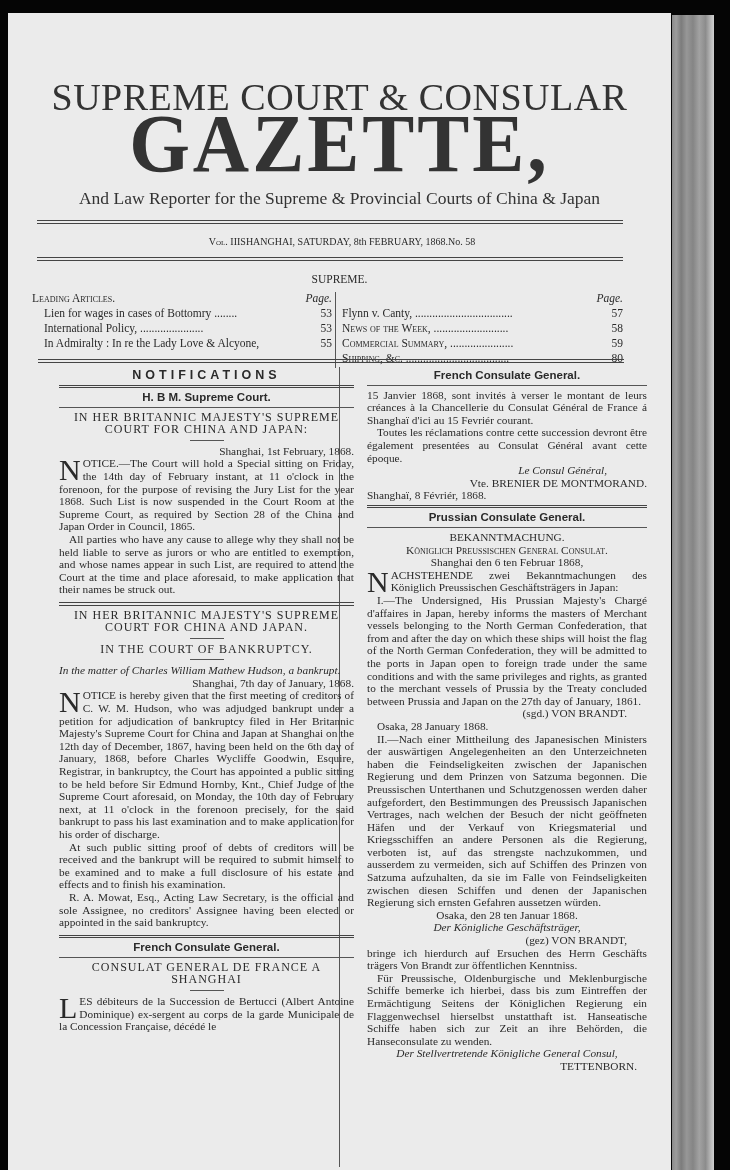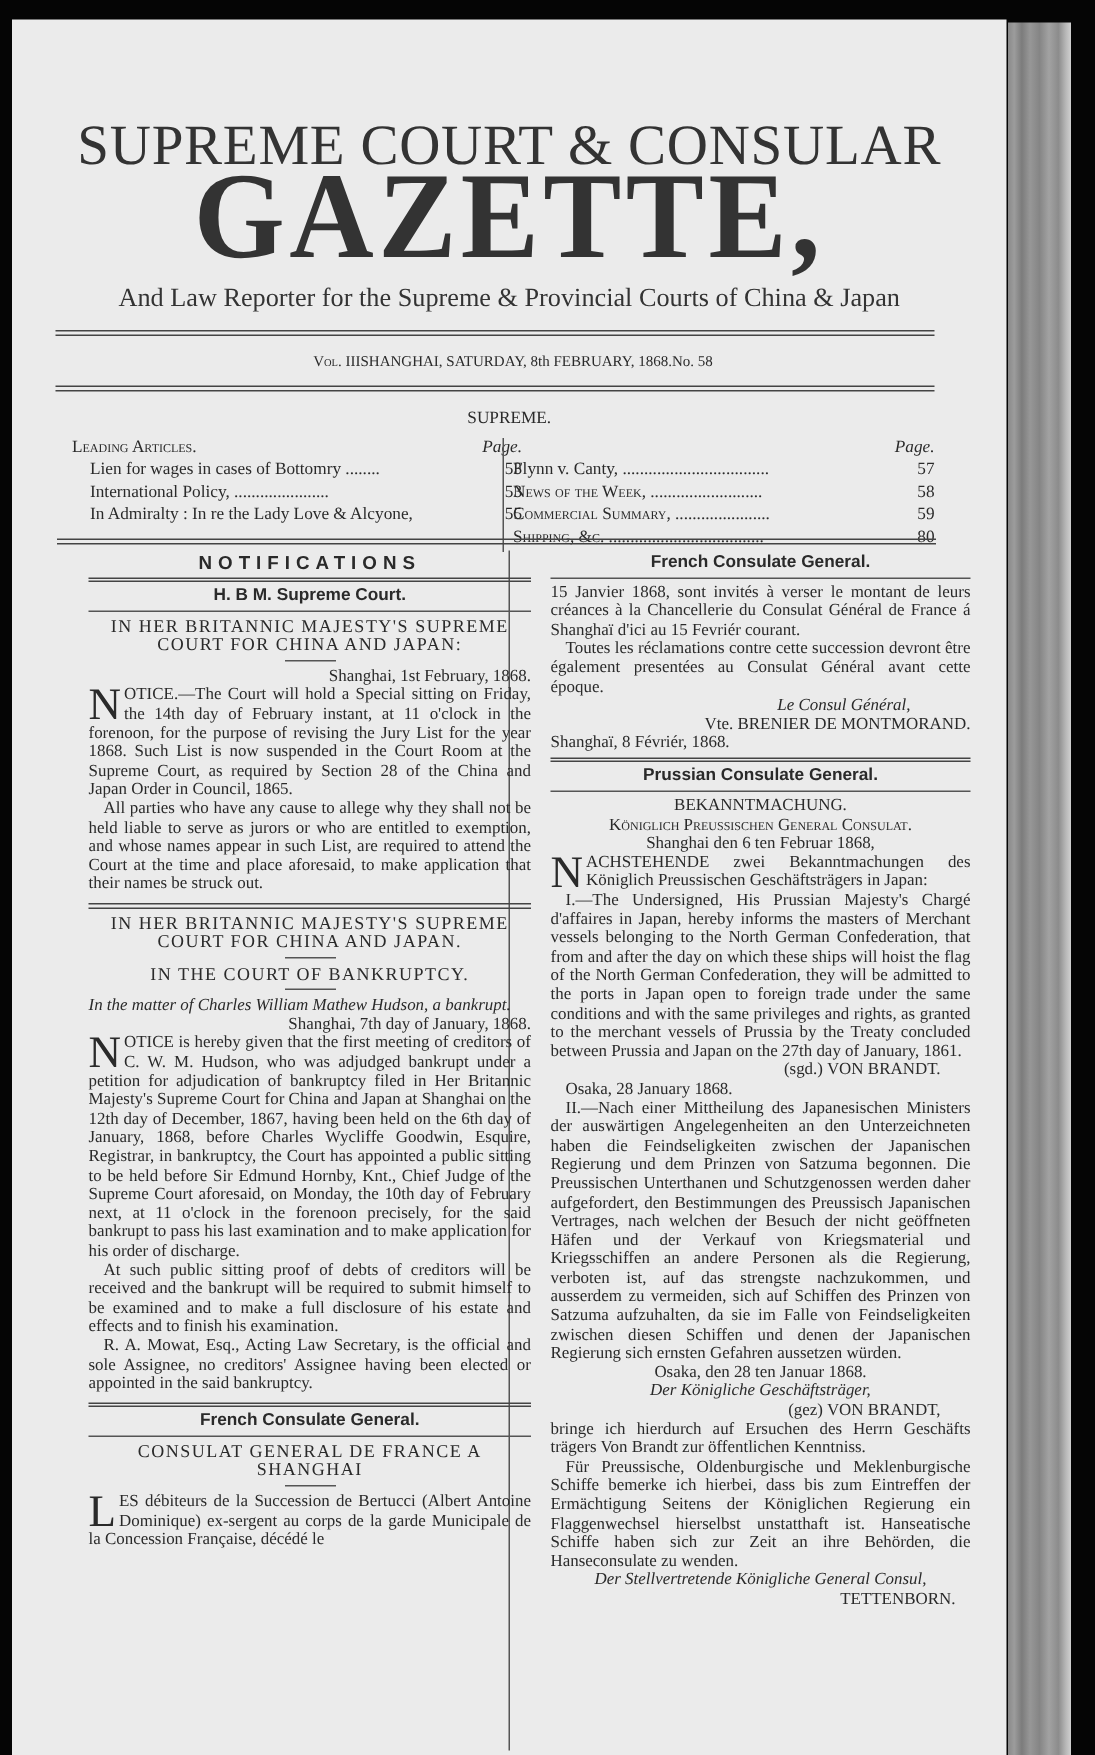--- a/index.html
+++ b/index.html
@@ -43,21 +43,21 @@
   <div class="rule2" style="top:207px"></div>
   <div class="dateline">
     <span class="sc">Vol. III</span>
     <span>SHANGHAI, SATURDAY, 8th FEBRUARY, 1868.</span>
     <span>No. 58</span>
   </div>
   <div class="rule2" style="top:244px"></div>
 
   <div class="contents-title">SUPREME.</div>
 
-  <div class="toc" style="left:40px;width:300px">
+  <div class="toc" style="left:24px;width:300px">
     <div class="row">
       <span class="sc">Leading Articles.</span>
       <i>Page.</i>
     </div>
     <div class="row ind">
       <span>Lien for wages in cases of Bottomry ........</span>
       <span>53</span>
     </div>
     <div class="row ind">
       <span>International Policy, ......................</span>

